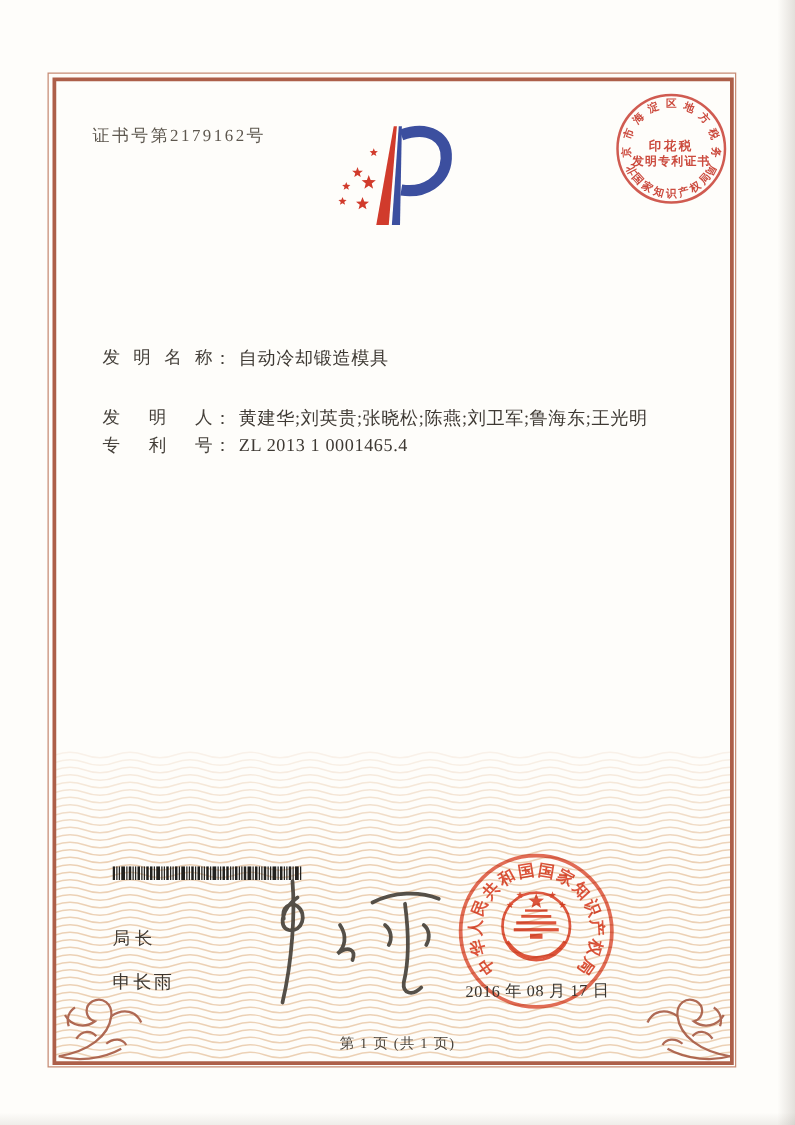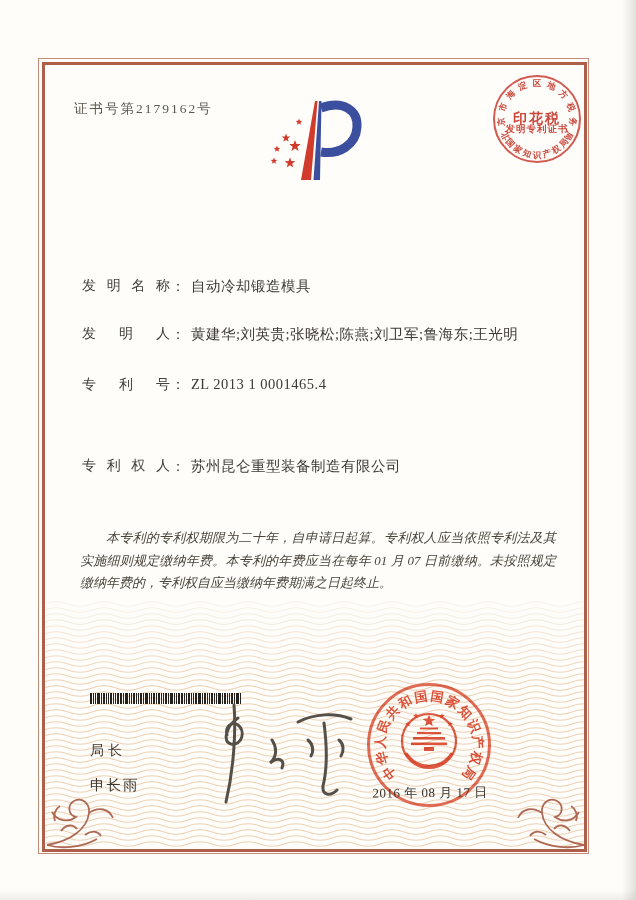--- a/index.html
+++ b/index.html
@@ -50,21 +50,21 @@
 
   .signature{position:absolute;left:188px;top:698px;z-index:4;}
 
   
   .seal{border-radius:50%;mix-blend-mode:multiply;}
   .arc-ch{position:absolute;left:50%;top:50%;font-weight:bold;line-height:1;white-space:pre;}
 
   .tax-seal{position:absolute;left:492px;top:74px;width:90px;height:90px;z-index:4;
     color:rgba(201,64,52,0.95);}
   .tax-seal .ring{position:absolute;inset:1px;border:2px solid rgba(201,64,52,0.85);border-radius:50%;}
-  .tax-center1{position:absolute;left:0;width:100%;top:36px;text-align:center;font-size:14px;
+  .tax-center1{position:absolute;left:0;width:100%;top:36px;text-align:center;font-size:10px;
     font-weight:bold;letter-spacing:2px;}
   .tax-center2{position:absolute;left:0;width:100%;top:49px;text-align:center;font-size:9.5px;
     font-weight:bold;letter-spacing:1px;}
 
   .office-seal{position:absolute;left:367px;top:683px;width:124px;height:124px;z-index:4;
     color:rgba(219,72,45,0.92);}
   .office-seal .ring{position:absolute;inset:0;border:3px solid rgba(219,72,45,0.8);border-radius:50%;}
   .office-seal svg{position:absolute;left:27px;top:22px;}
 
   .seal-date{position:absolute;left:366px;top:784px;width:128px;text-align:center;
@@ -171,29 +171,25 @@
       <span class="arc-ch" style="font-size: 8.5px; transform: translate(-50%, -50%) rotate(-48deg) translateY(36px);">局</span>
     </div>
 
 
   <div class="field-row" style="top:277px">
     <span class="flabel">发明名称</span><span class="fcolon">：</span><span class="fvalue">自动冷却锻造模具</span>
   </div>
   <div class="field-row" style="top:325px">
     <span class="flabel">发明人</span><span class="fcolon">：</span><span class="fvalue">黄建华;刘英贵;张晓松;陈燕;刘卫军;鲁海东;王光明</span>
   </div>
-  <div class="field-row" style="top:376px">
+  <div class="field-row" style="top:348px">
     <span class="flabel">专利号</span><span class="fcolon">：</span><span class="fvalue">ZL 2013 1 0001465.4</span>
   </div>
-  <div class="field-row" style="top:457px">
-    <span class="flabel">专利权人</span><span class="fcolon">：</span><span class="fvalue">苏州昆仑重型装备制造有限公司</span>
-  </div>
 
   <div class="body-text">
-    <p>本专利的专利权期限为二十年，自申请日起算。专利权人应当依照专利法及其实施细则规定缴纳年费。本专利的年费应当在每年 01 月 07 日前缴纳。未按照规定缴纳年费的，专利权自应当缴纳年费期满之日起终止。</p>
   </div>
 
   <div class="barcode" id="barcode">
       <i style="width: 2px;"></i>
       <i style="width: 1px;"></i>
       <i style="width: 1px;"></i>
       <i style="width: 3px;"></i>
       <i style="width: 1px;"></i>
       <i style="width: 2px;"></i>
       <i style="width: 1px;"></i>
@@ -295,20 +291,21 @@
       <span class="arc-ch" style="font-size: 13px; transform: translate(-50%, -50%) rotate(9.61538deg) translateY(-49px);">国</span>
       <span class="arc-ch" style="font-size: 13px; transform: translate(-50%, -50%) rotate(28.8462deg) translateY(-49px);">家</span>
       <span class="arc-ch" style="font-size: 13px; transform: translate(-50%, -50%) rotate(48.0769deg) translateY(-49px);">知</span>
       <span class="arc-ch" style="font-size: 13px; transform: translate(-50%, -50%) rotate(67.3077deg) translateY(-49px);">识</span>
       <span class="arc-ch" style="font-size: 13px; transform: translate(-50%, -50%) rotate(86.5385deg) translateY(-49px);">产</span>
       <span class="arc-ch" style="font-size: 13px; transform: translate(-50%, -50%) rotate(105.769deg) translateY(-49px);">权</span>
       <span class="arc-ch" style="font-size: 13px; transform: translate(-50%, -50%) rotate(125deg) translateY(-49px);">局</span>
     </div>
   <div class="seal-date">2016 年 08 月 17 日</div>
 
+  <div class="footer">第 1 页 (共 1 页)</div>
 
   <svg class="flourish left" width="78" height="78" viewBox="0 0 78 78">
     <g fill="none" stroke="#a75a43" stroke-width="1.8" opacity="0.9">
       <path d="M6,72 C30,68 46,56 48,40 C49,30 41,24 33,28 C26,32 27,42 35,44 C27,50 16,48 11,39"></path>
       <path d="M6,72 C20,76 40,75 56,66"></path>
       <path d="M48,40 C58,33 68,36 72,45"></path>
       <path d="M20,58 C25,51 32,51 36,56"></path>
       <path d="M44,62 C50,57 57,58 60,63"></path>
       <path d="M14,48 C12,42 14,36 19,33"></path>
     </g>

